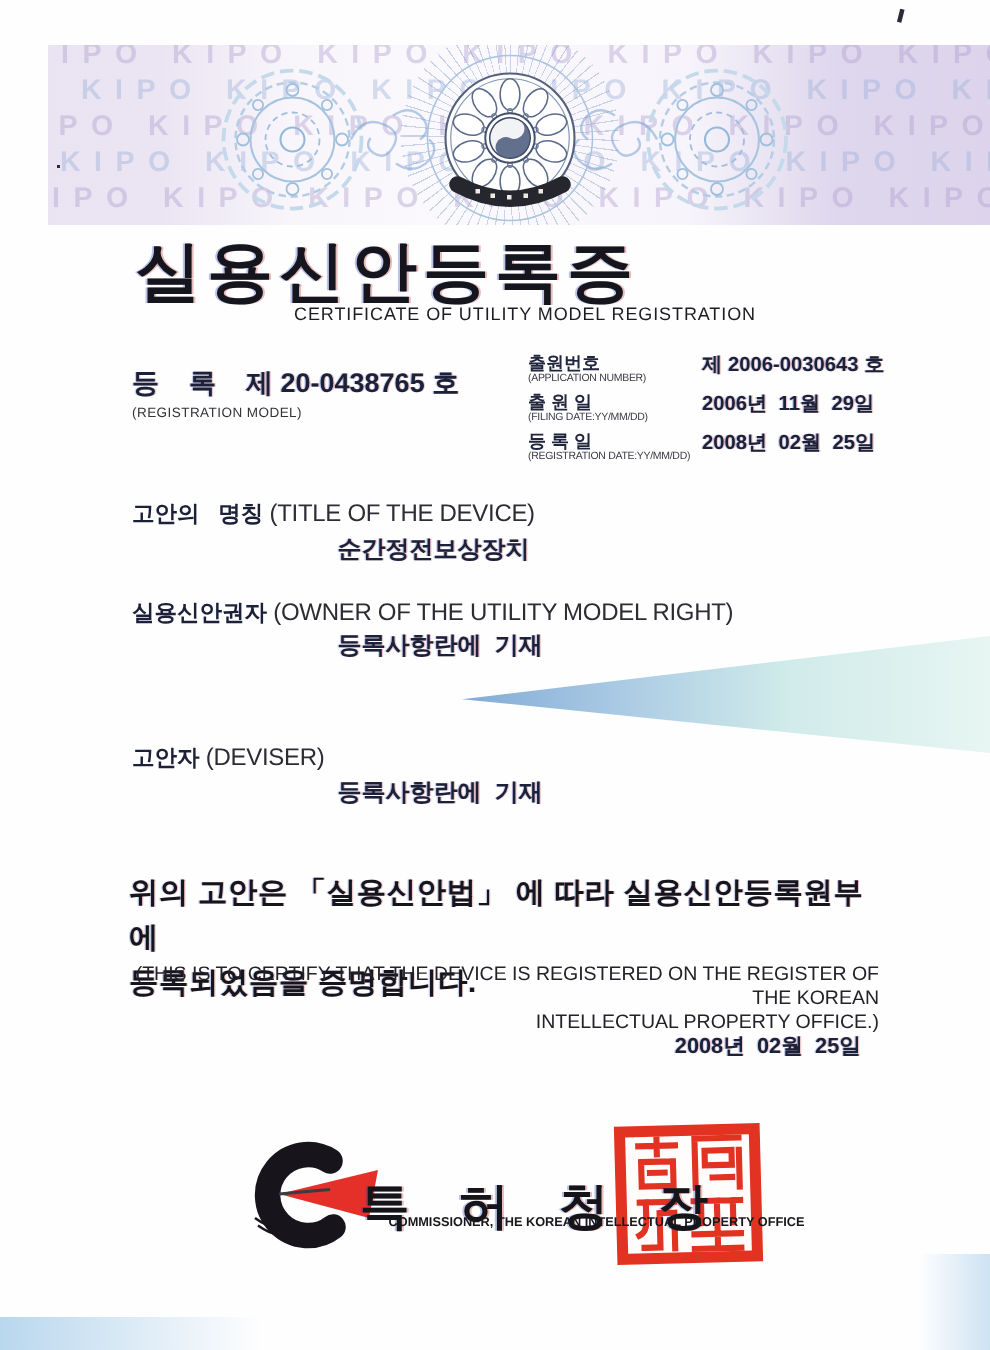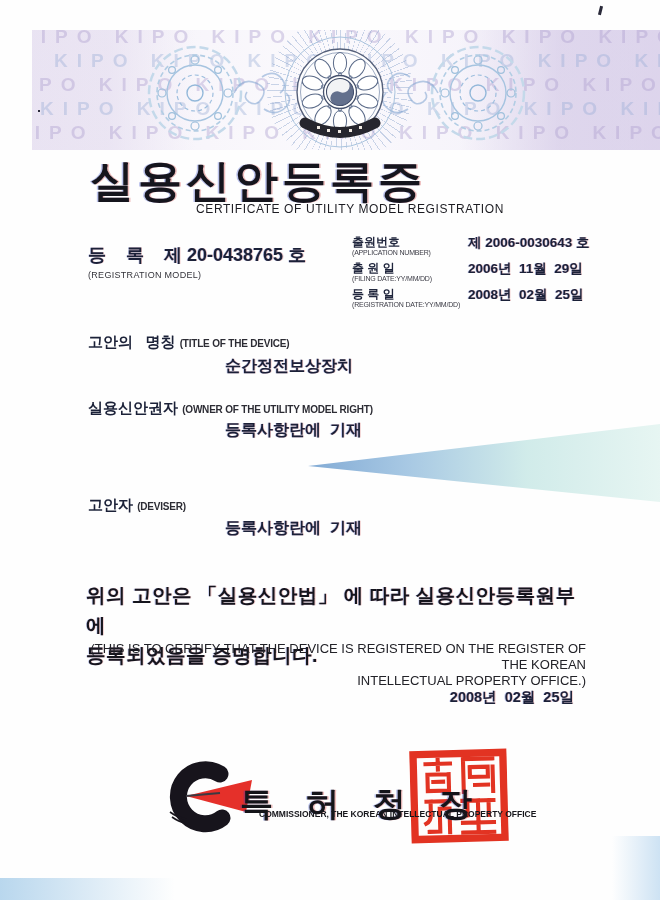--- a/index.html
+++ b/index.html
@@ -41,21 +41,21 @@
   
   .details{position:absolute;left:336px;top:236px;width:262px;margin-left:16px;}
   .detail-row{display:flex;align-items:flex-start;margin-bottom:5px;}
   .dlabel{flex:0 0 116px;}
   .dl-ko{font-size:12px;font-weight:bold;color:#20263d;line-height:12px;}
   .dl-en{font-size:7px;color:#3a3a44;letter-spacing:-.2px;line-height:9px;}
   .dval{flex:1;font-size:13.5px;font-weight:bold;color:#1b2138;line-height:14px;}
 
   
   .sec-label{position:absolute;left:88px;font-size:15px;font-weight:bold;color:#1b2138;}
-  .sec-label .en{font-size:10px;font-weight:bold;color:#2c2c34;letter-spacing:-.2px;}
+  .sec-label .en{font-size:16px;font-weight:normal;color:#2c2c34;letter-spacing:-.2px;}
   .sec-value{position:absolute;left:225px;font-size:16px;font-weight:bold;color:#1b2138;}
 
   
   .wedge{position:absolute;left:308px;top:424px;width:352px;height:78px;opacity:.78;
          background:linear-gradient(90deg,#5f93c9 0%,#8fb9dc 28%,#c4e6e4 62%,#e0f3ef 100%);
          -webkit-clip-path:polygon(0 54%,100% 0,100% 100%);clip-path:polygon(0 54%,100% 0,100% 100%);}
 
   
   .stmt-ko{position:absolute;left:86px;top:580px;width:500px;font-size:19.5px;font-weight:bold;
            color:#15151d;line-height:30px;letter-spacing:.5px;}

